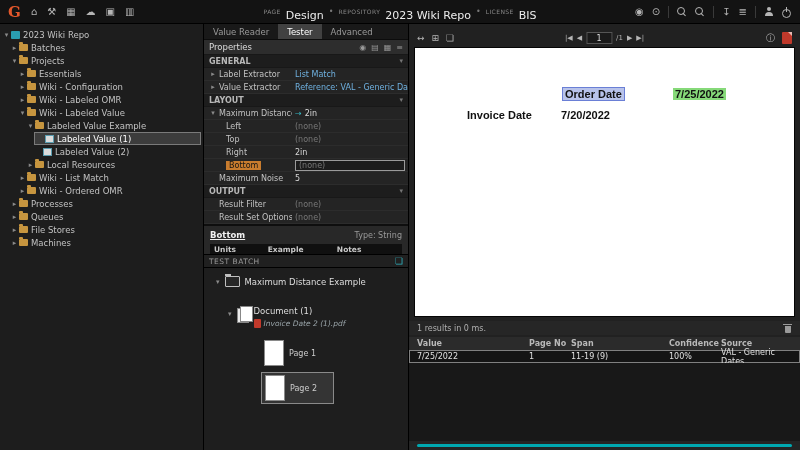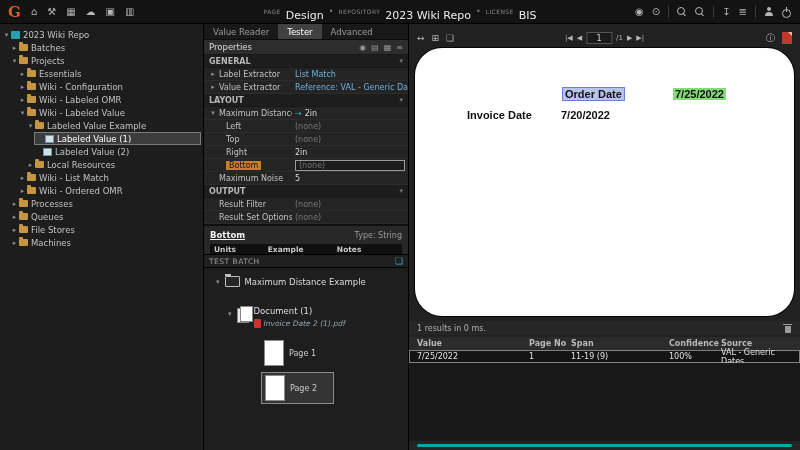--- a/index.html
+++ b/index.html
@@ -98,21 +98,21 @@
 
   
   .rightp { position:absolute; left:409px; top:24px; right:0; bottom:0; background:#212121; display:flex; flex-direction:column; padding-top:4px; }
   .vtool { height:20px; flex:none; display:flex; align-items:center; padding:0 8px; gap:7px; color:#b5b5b5; position:relative; font-size:9px; }
   .vnav { position:absolute; left:50%; transform:translateX(-50%); display:flex; align-items:center; gap:4px; font-size:7px; color:#b5b5b5; }
   .pgbox { width:26px; height:12px; border:1px solid #555; background:#1a1a1a; color:#ddd; text-align:center; line-height:11px; font-size:8px; }
   .vright { margin-left:auto; display:flex; gap:7px; align-items:center; }
   .pdfic { width:10px; height:12px; background:#c0392b; border-radius:1px; position:relative; }
   .pdfic::after { content:''; position:absolute; right:0; top:0; border-style:solid; border-width:0 4px 4px 0; border-color:transparent #e8b9b2 transparent transparent; }
 
-  .docarea { margin:0 6px; background:#fff; flex:none; height:268px; position:relative; box-shadow:0 0 0 1px #050505;border-radius:27px; }
+  .docarea { margin:0 6px; background:#fff; flex:none; height:268px; position:relative; box-shadow:0 0 0 1px #050505; }
   .dtxt { position:absolute; font-weight:bold; font-size:11px; color:#111; font-family:"Liberation Sans","DejaVu Sans",sans-serif; white-space:nowrap; }
   .t-ordlbl { left:148px; top:40px; background:#b8c3ea; box-shadow:0 0 0 1px #6a7fd6; padding:0 2px; }
   .t-orddate { left:258px; top:40px; background:#86d979; padding:0 2px; }
   .t-invlbl { left:52px; top:61px; }
   .t-invdate { left:146px; top:61px; }
 
   .res-status { height:14px; flex:none; background:#262626; display:flex; align-items:center; padding:0 8px; font-size:8px; color:#b0b0b0; margin-top:5px; }
   .trash { margin-left:auto; width:9px; height:10px; position:relative; }
   .trash::before { content:''; position:absolute; left:1.5px; top:2.5px; width:6px; height:7px; background:#9a9a9a; border-radius:0 0 1px 1px; }
   .trash::after { content:''; position:absolute; left:0; top:0.5px; width:9px; height:1.5px; background:#9a9a9a; }

